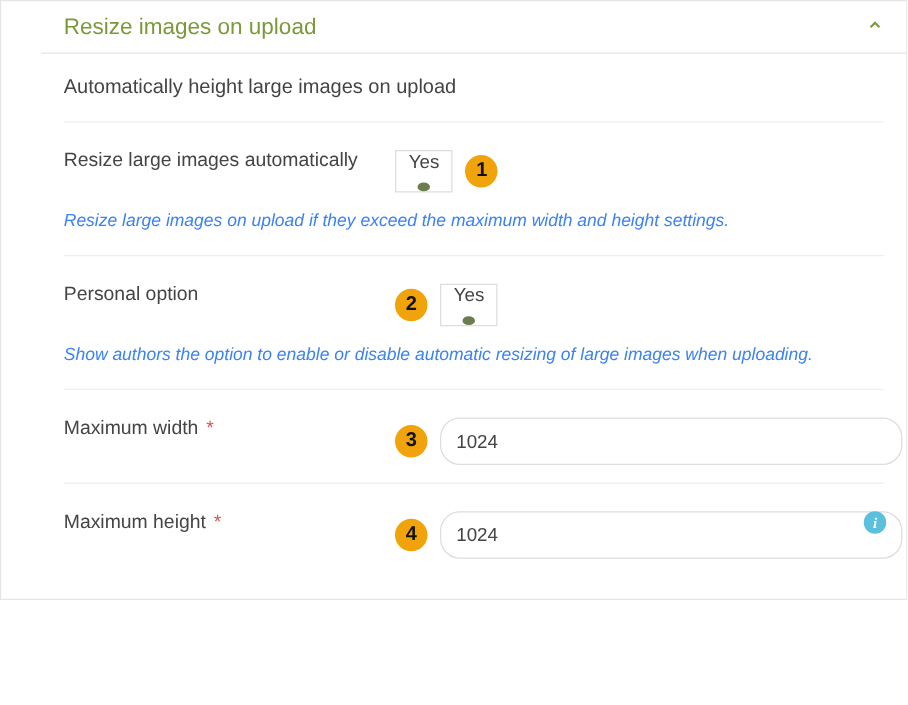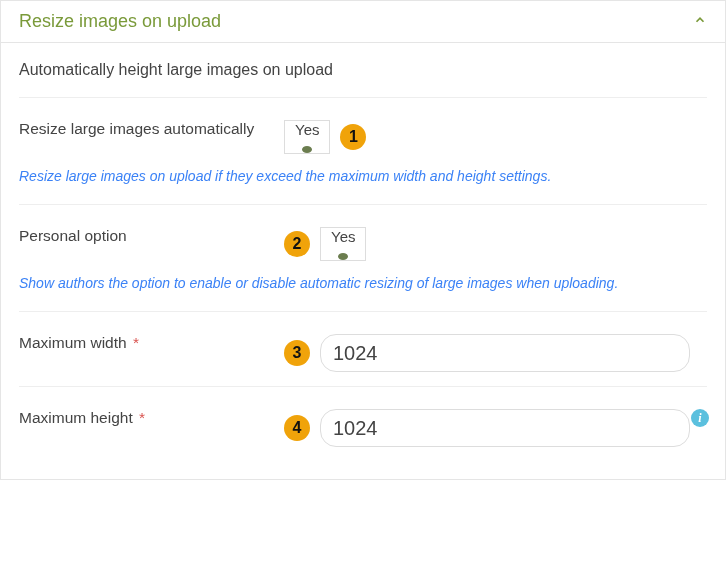--- a/index.html
+++ b/index.html
@@ -9,20 +9,21 @@
     font-family: -apple-system, BlinkMacSystemFont, "Segoe UI", Arial, sans-serif;
     font-size: 15px;
     color: #444;
     background: #fff;
     width: 726px;
   }
   .panel {
     border: 1px solid #e5e5e5;
     margin: 0;
     width: 726px;
+    padding-left: 32px;
   }
   .panel-header {
     display: flex;
     align-items: center;
     justify-content: space-between;
     padding: 10px 18px;
     border-bottom: 1px solid #e5e5e5;
     cursor: pointer;
   }
   .panel-title {
@@ -84,21 +85,21 @@
     height: 10px;
     border-radius: 50%;
     background: #6b7d4f;
     display: inline-block;
   }
   .text-input {
     height: 38px;
     border: 1px solid #ddd;
     border-radius: 16px;
     padding: 0 12px;
-    font-size: 20px;
+    font-size: 15px;
     color: #444;
     width: 370px;
     background: #fff;
   }
   .badge {
     width: 26px;
     height: 26px;
     border-radius: 50%;
     background: #f0a30a;
     color: #111;

